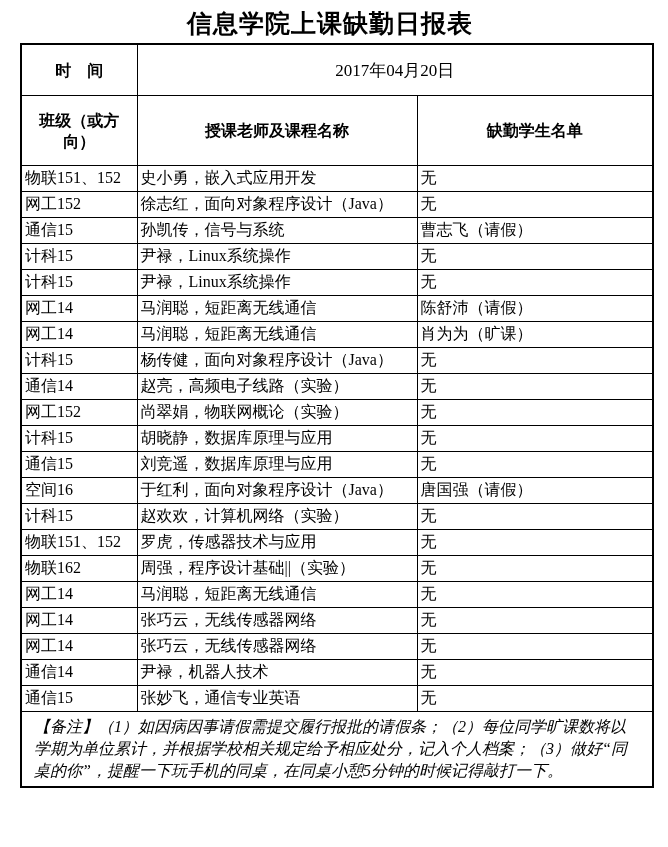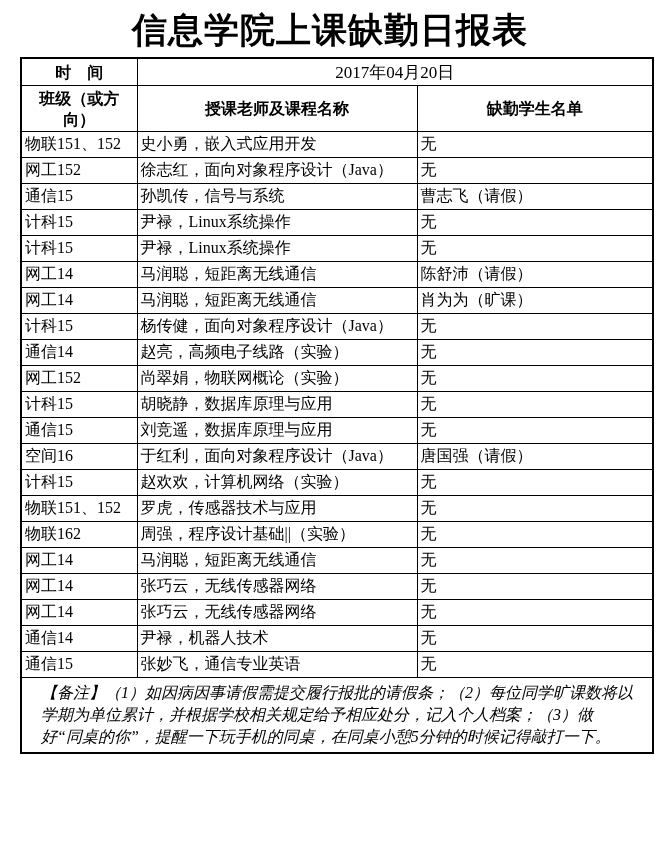--- a/index.html
+++ b/index.html
@@ -10,21 +10,21 @@
   body {
     width: 668px;
     height: 847px;
     overflow: hidden;
     color: #000000;
     font-family: "Liberation Serif", "DejaVu Serif", serif;
   }
   .page-title {
     margin: 7px 8px 3px 0;
     text-align: center;
-    font-size: 35px;
+    font-size: 25px;
     font-weight: bold;
     letter-spacing: 1px;
     font-family: "Liberation Serif", "DejaVu Serif", serif;
   }
   table.report {
     border-collapse: collapse;
     table-layout: fixed;
     margin-left: 20px;
     width: 632px;
     border: 2px solid #000000;
@@ -33,41 +33,41 @@
     border: 1px solid #000000;
     overflow: hidden;
     vertical-align: middle;
   }
   .time-row td { height: 26px; }
   .head-row td { height: 45px; }
   .hdr {
     font-weight: bold;
     text-align: center;
     font-size: 16px;
-    padding: 0 3px;
+    padding: 12px 3px;
     line-height: 21px;
   }
   .date-cell {
     text-align: center;
     font-size: 17px;
     padding: 0 3px;
     margin-left: 28px;
   }
   td.cell {
     height: 25px;
     font-size: 16px;
     text-align: left;
     padding: 0 3px;
     white-space: nowrap;
   }
   td.note-cell {
     font-style: italic;
     font-size: 16px;
     line-height: 22px;
-    padding: 4px 19px;
+    padding: 4px 12px;
     text-align: left;
   }
 </style>
 </head>
 <body>
 
 <h1 class="page-title">信息学院上课缺勤日报表</h1>
 
 <table class="report">
   <colgroup>

